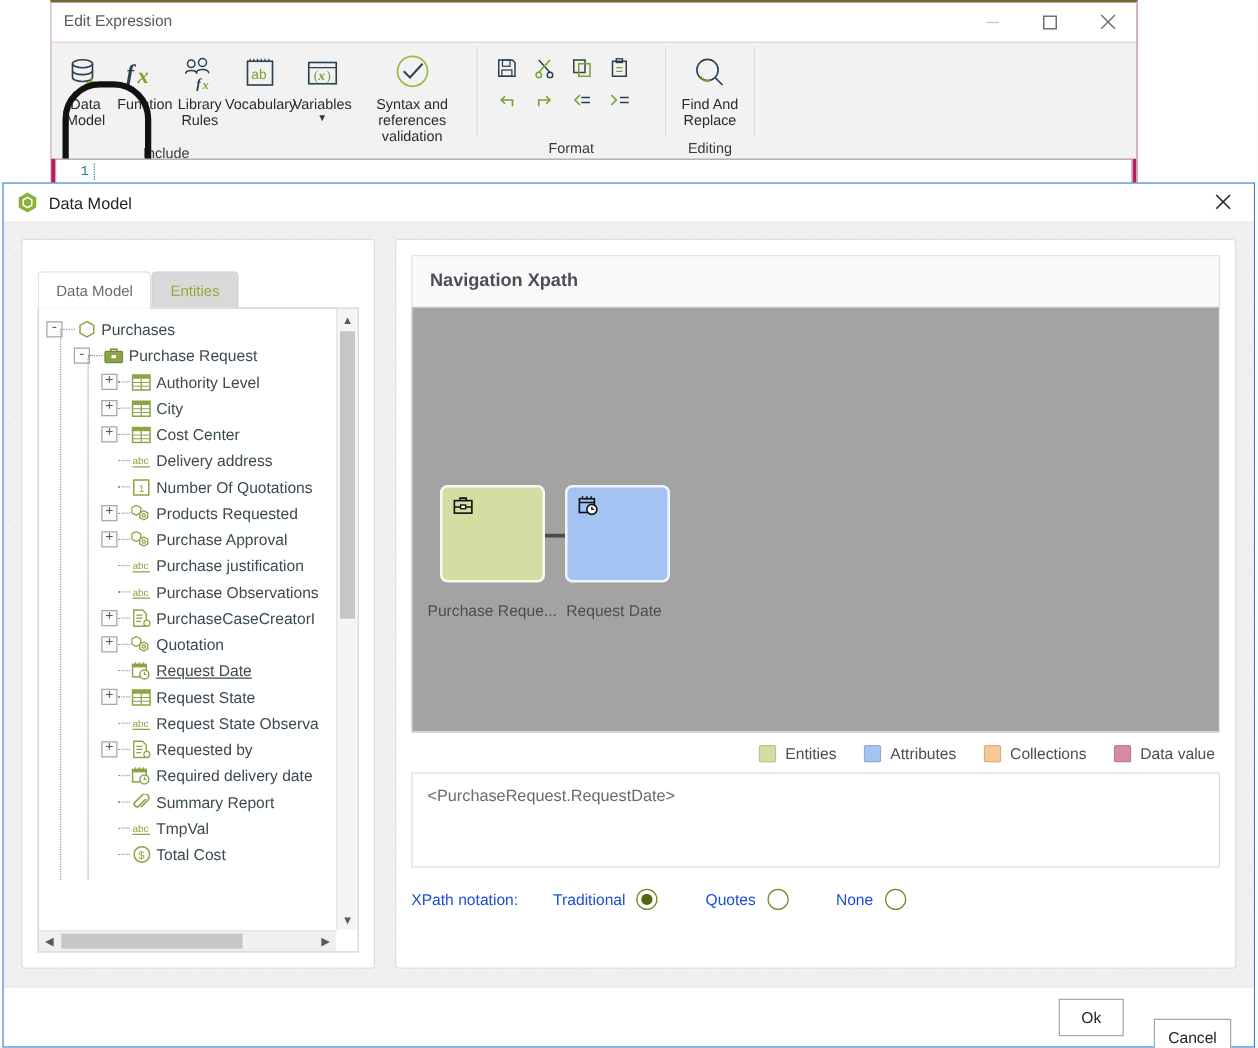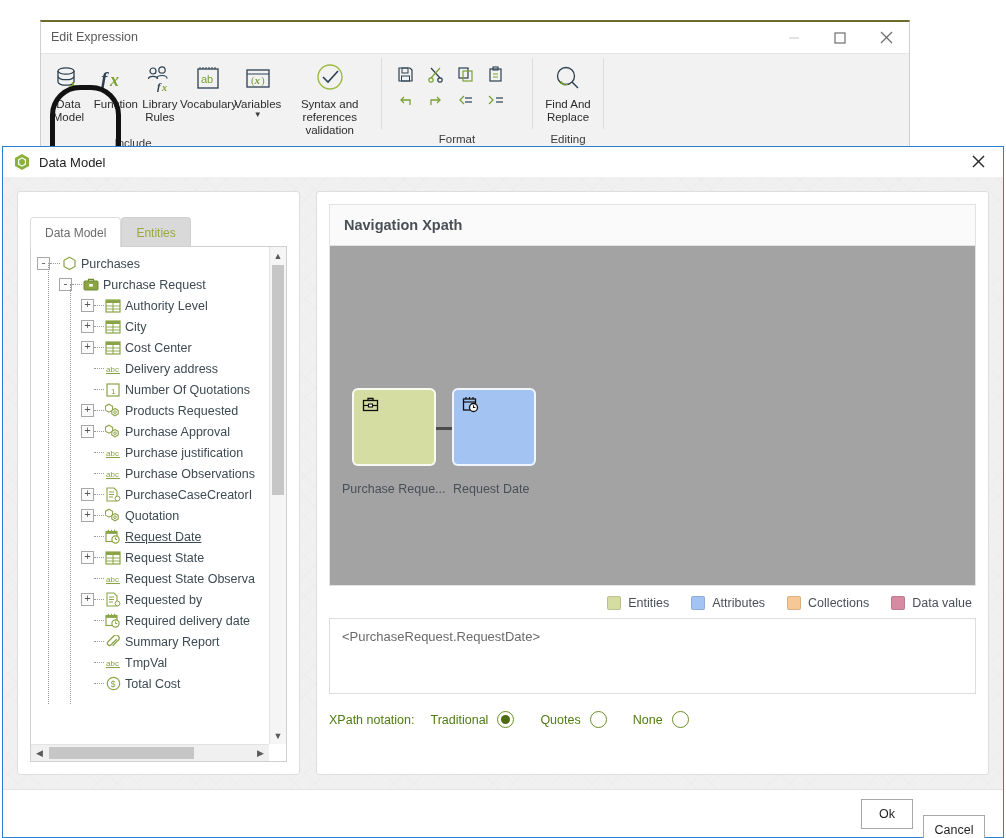--- a/index.html
+++ b/index.html
@@ -13,21 +13,20 @@
   }
 
   
   #bg-window {
     position: absolute;
     left: 40px; top: 0px;
     width: 870px; height: 150px;
     background: #be185d;
     border: 1px solid #cfcfcf;
     border-top: 2px solid #6c6c2c;
-    margin-top: 20px;
   }
   #bg-titlebar {
     height: 32px;
     position: relative;
     background: #ffffff;
     border-bottom: 1px solid #e6e6e6;
   }
   #bg-title {
     position: absolute;
     left: 10px; top: 8px;
@@ -373,24 +372,24 @@
     border: 1px solid #dddddd;
     background: #ffffff;
     height: 76px;
     padding: 10px 12px;
     font-size: 13px;
     color: #6b6b6b;
   }
   #notation-row {
     display: flex;
     align-items: center;
-    gap: 0px;
+    gap: 12px;
     padding-top: 17px;
     font-size: 12.5px;
-    color: #4d7c0f;
+    color: #1d4ed8;
   }
   #notation-label { margin-right: 16px; }
   .radio-opt {
     display: flex; align-items: center; gap: 9px;
     margin-right: 26px;
   }
   .radio {
     width: 17px; height: 17px;
     border-radius: 50%;
     border: 1.5px solid #6b8e23;
@@ -407,21 +406,21 @@
   #dlg-footer {
     position: absolute;
     left: 0; right: 0; bottom: 0;
     height: 48px;
     background: #ffffff;
     border-top: 1px solid #e4e4e4;
     display: flex;
     align-items: center;
     justify-content: flex-end;
     padding-right: 18px;
-    gap: 10px;
+    gap: 24px;
   }
   .footer-btn {
     width: 52px; height: 30px;
     background: #ffffff;
     border: 1px solid #a8a8a8;
     font-size: 12.5px;
     color: #1f1f1f;
     font-family: "Liberation Sans", sans-serif;
     display: flex; align-items: center; justify-content: center;
   }

